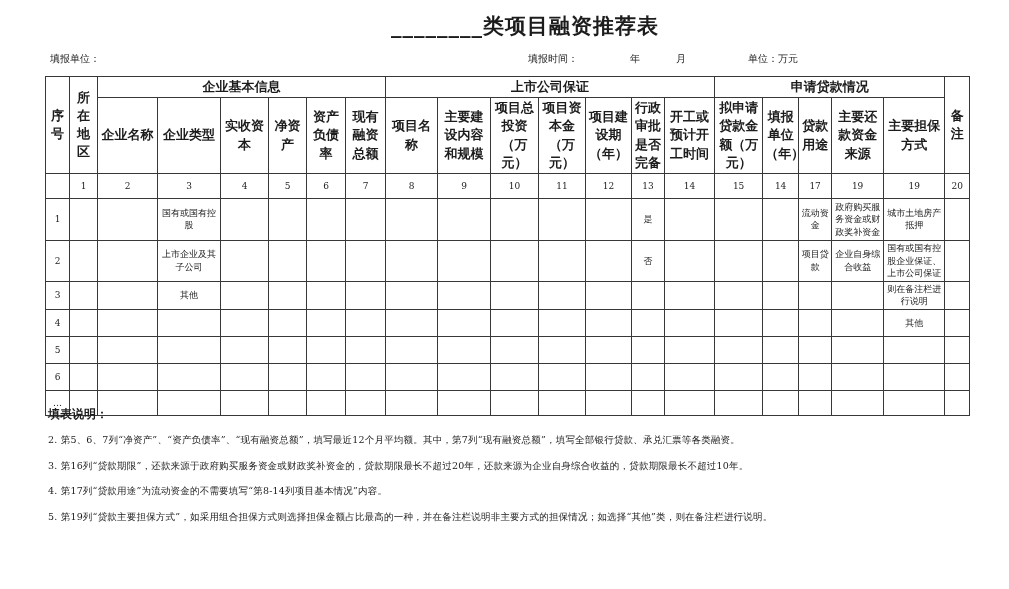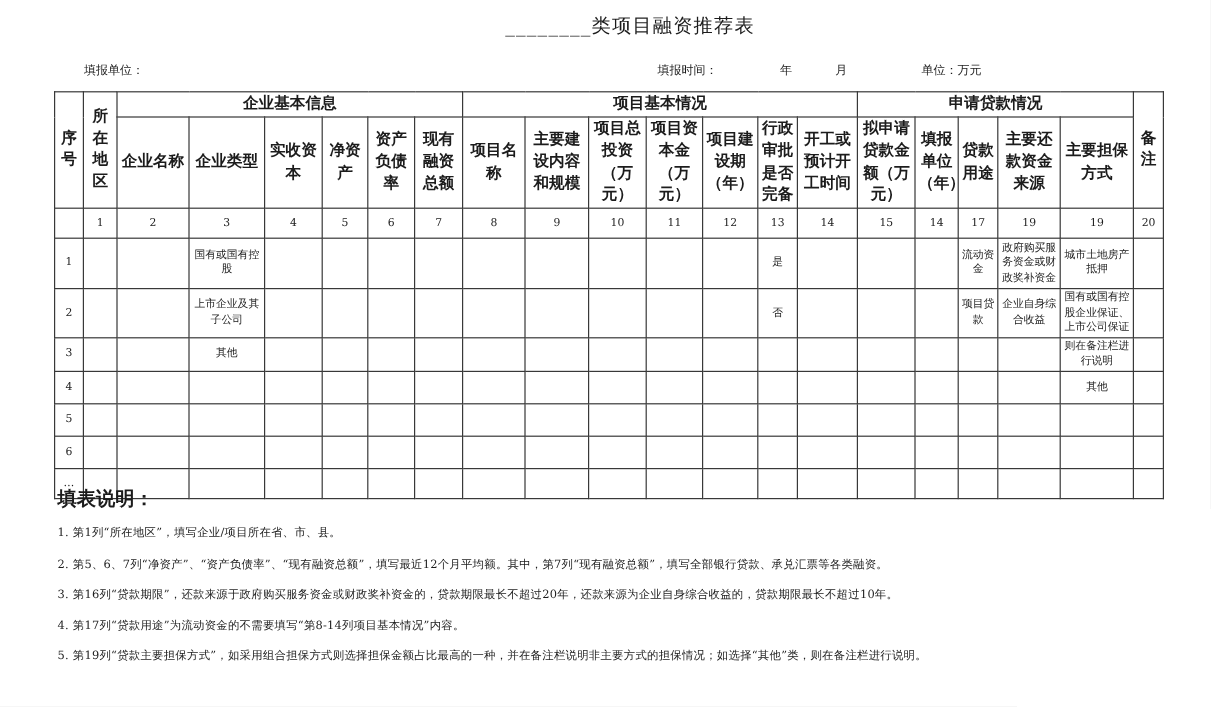--- a/index.html
+++ b/index.html
@@ -3,23 +3,23 @@
 <meta charset="utf-8">
 <style>
   html,body { margin:0; padding:0; background:#e8e8e8; }
   .page {
     position:relative; width:1009px; height:589px; background:#ffffff;
     font-family:"DejaVu Serif","Liberation Serif",serif; color:#1c1c1c;
     overflow:hidden; margin:0 auto;
   }
   .title {
     position:absolute; top:12px; left:45px; width:960px; text-align:center;
-    font-size:16px; font-weight:normal; letter-spacing:1px;
+    font-size:21px; font-weight:bold; letter-spacing:1px;
   }
-  .meta { position:absolute; top:52px; left:0; width:844px; height:16px; font-size:10px;margin-left:20px; }
+  .meta { position:absolute; top:52px; left:0; width:844px; height:16px; font-size:10px; }
   .meta-left   { position:absolute; left:50px; }
   .meta-center { position:absolute; left:528px; }
   .meta-center .gap-l { display:inline-block; width:52px; }
   .meta-center .gap-s { display:inline-block; width:36px; }
   .meta-right  { position:absolute; right:46px; }
 
   table.form {
     position:absolute; left:45px; top:76px; width:924px;
     border-collapse:collapse; table-layout:fixed;
     border:1.5px solid #2a2a2a;
@@ -36,21 +36,21 @@
   .form tbody tr:nth-child(1) td { font-size:9px; }
   .form tbody tr:nth-child(2) { height:42px; }
   .form tbody tr:nth-child(3) { height:35px; }
   .form tbody tr:nth-child(4) { height:28px; }
   .form tbody tr:nth-child(5) { height:27px; }
   .form tbody tr:nth-child(6) { height:27px; }
   .form tbody tr:nth-child(7) { height:27px; }
   .form tbody tr:nth-child(8) { height:25px; }
 
   .notes { position:absolute; left:48px; top:406px; width:935px; font-size:9.5px; }
-  .notes-title { font-weight:bold; font-size:16px; margin-bottom:11px; }
+  .notes-title { font-weight:bold; font-size:12px; margin-bottom:11px; }
   .note { margin-bottom:12.5px; letter-spacing:0.2px; }
 </style>
 </head>
 <body>
 
 <div class="page">
 
   <div class="title">________类项目融资推荐表</div>
 
   <div class="meta">
@@ -83,21 +83,21 @@
         <col style="width:33px">
         <col style="width:52px">
         <col style="width:61px">
       <col style="width:25px">
     </colgroup>
     <thead>
       <tr class="h1">
         <th rowspan="2">序号</th>
         <th rowspan="2">所在地区</th>
         <th colspan="6">企业基本信息</th>
-        <th colspan="7">项目基本情况</th>
+        <th colspan="7">上市公司保证</th>
         <th colspan="5">申请贷款情况</th>
         <th rowspan="2">备注</th>
       </tr>
       <tr class="h2">
         <th>企业名称</th>
         <th>企业类型</th>
         <th>实收资本</th>
         <th>净资产</th>
         <th>资产负债率</th>
         <th>现有融资总额</th>
@@ -298,20 +298,19 @@
           <td></td>
           <td></td>
           <td></td>
           <td></td>
         </tr>
       </tbody>
   </table>
 
   <div class="notes">
     <div class="notes-title">填表说明：</div>
-    <div class="note">1. 第1列“所在地区”，填写企业/项目所在省、市、县。</div>
     <div class="note">2. 第5、6、7列“净资产”、“资产负债率”、“现有融资总额”，填写最近12个月平均额。其中，第7列“现有融资总额”，填写全部银行贷款、承兑汇票等各类融资。</div>
     <div class="note">3. 第16列“贷款期限”，还款来源于政府购买服务资金或财政奖补资金的，贷款期限最长不超过20年，还款来源为企业自身综合收益的，贷款期限最长不超过10年。</div>
     <div class="note">4. 第17列“贷款用途”为流动资金的不需要填写“第8-14列项目基本情况”内容。</div>
     <div class="note">5. 第19列“贷款主要担保方式”，如采用组合担保方式则选择担保金额占比最高的一种，并在备注栏说明非主要方式的担保情况；如选择“其他”类，则在备注栏进行说明。</div>
   </div>
 
 </div>
 
 </body></html>

